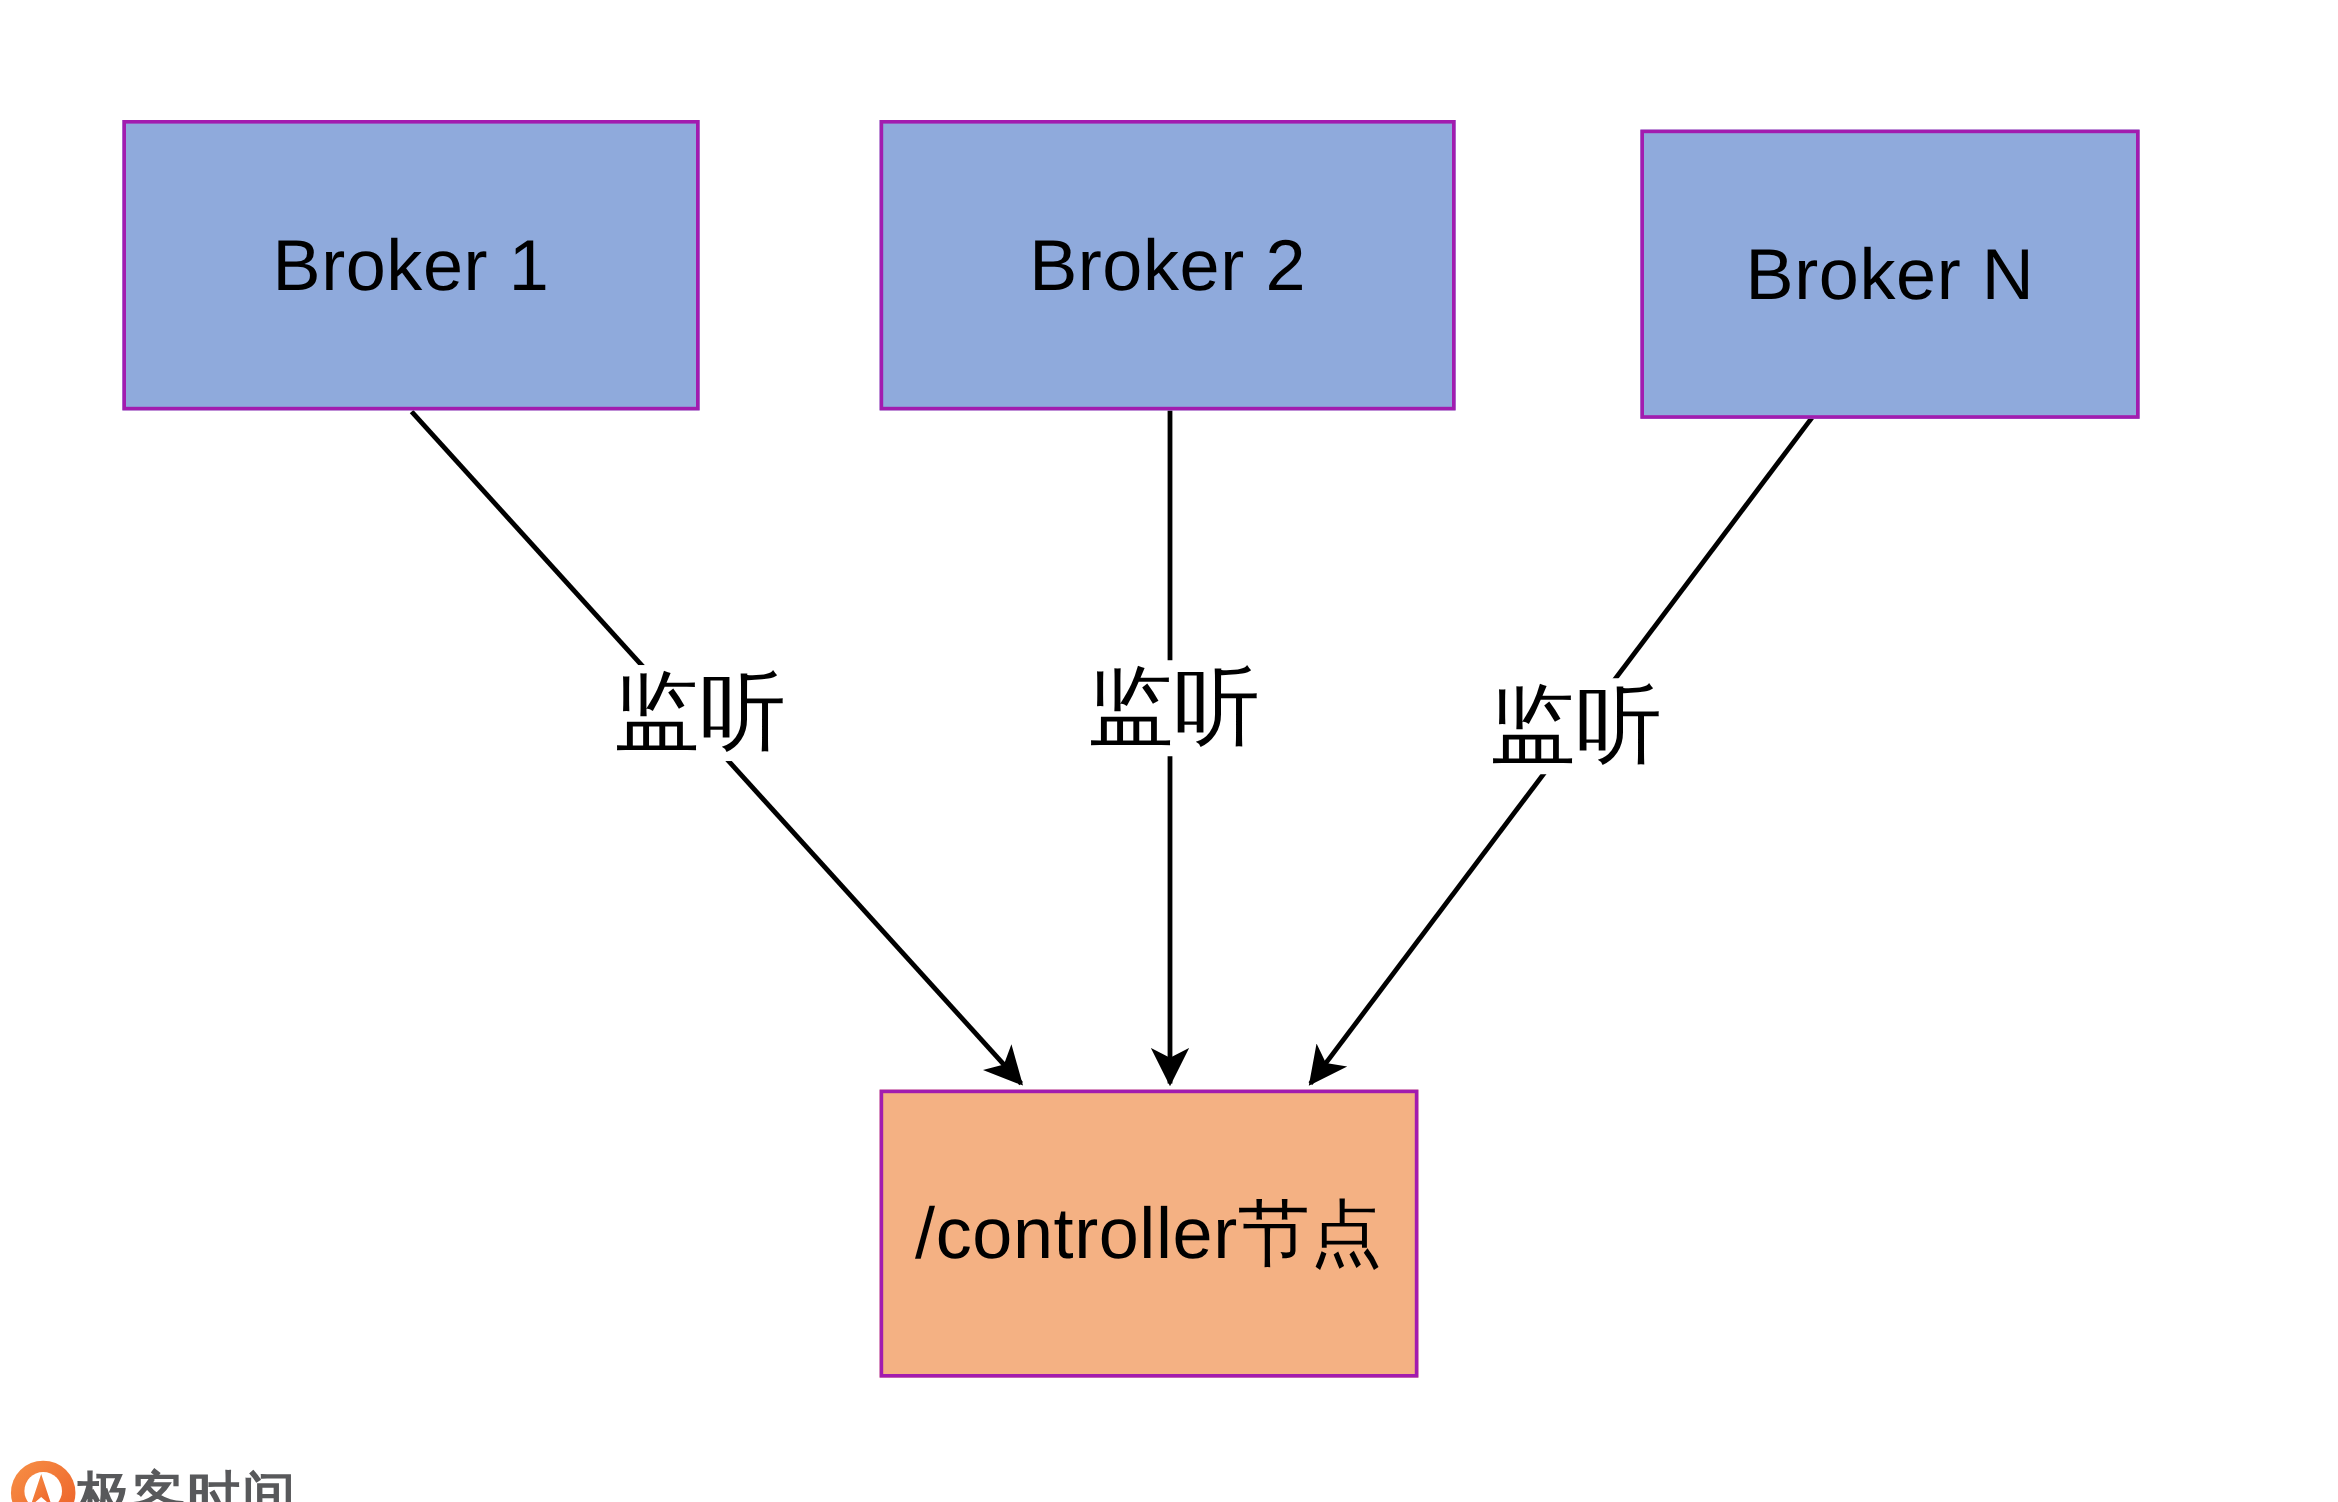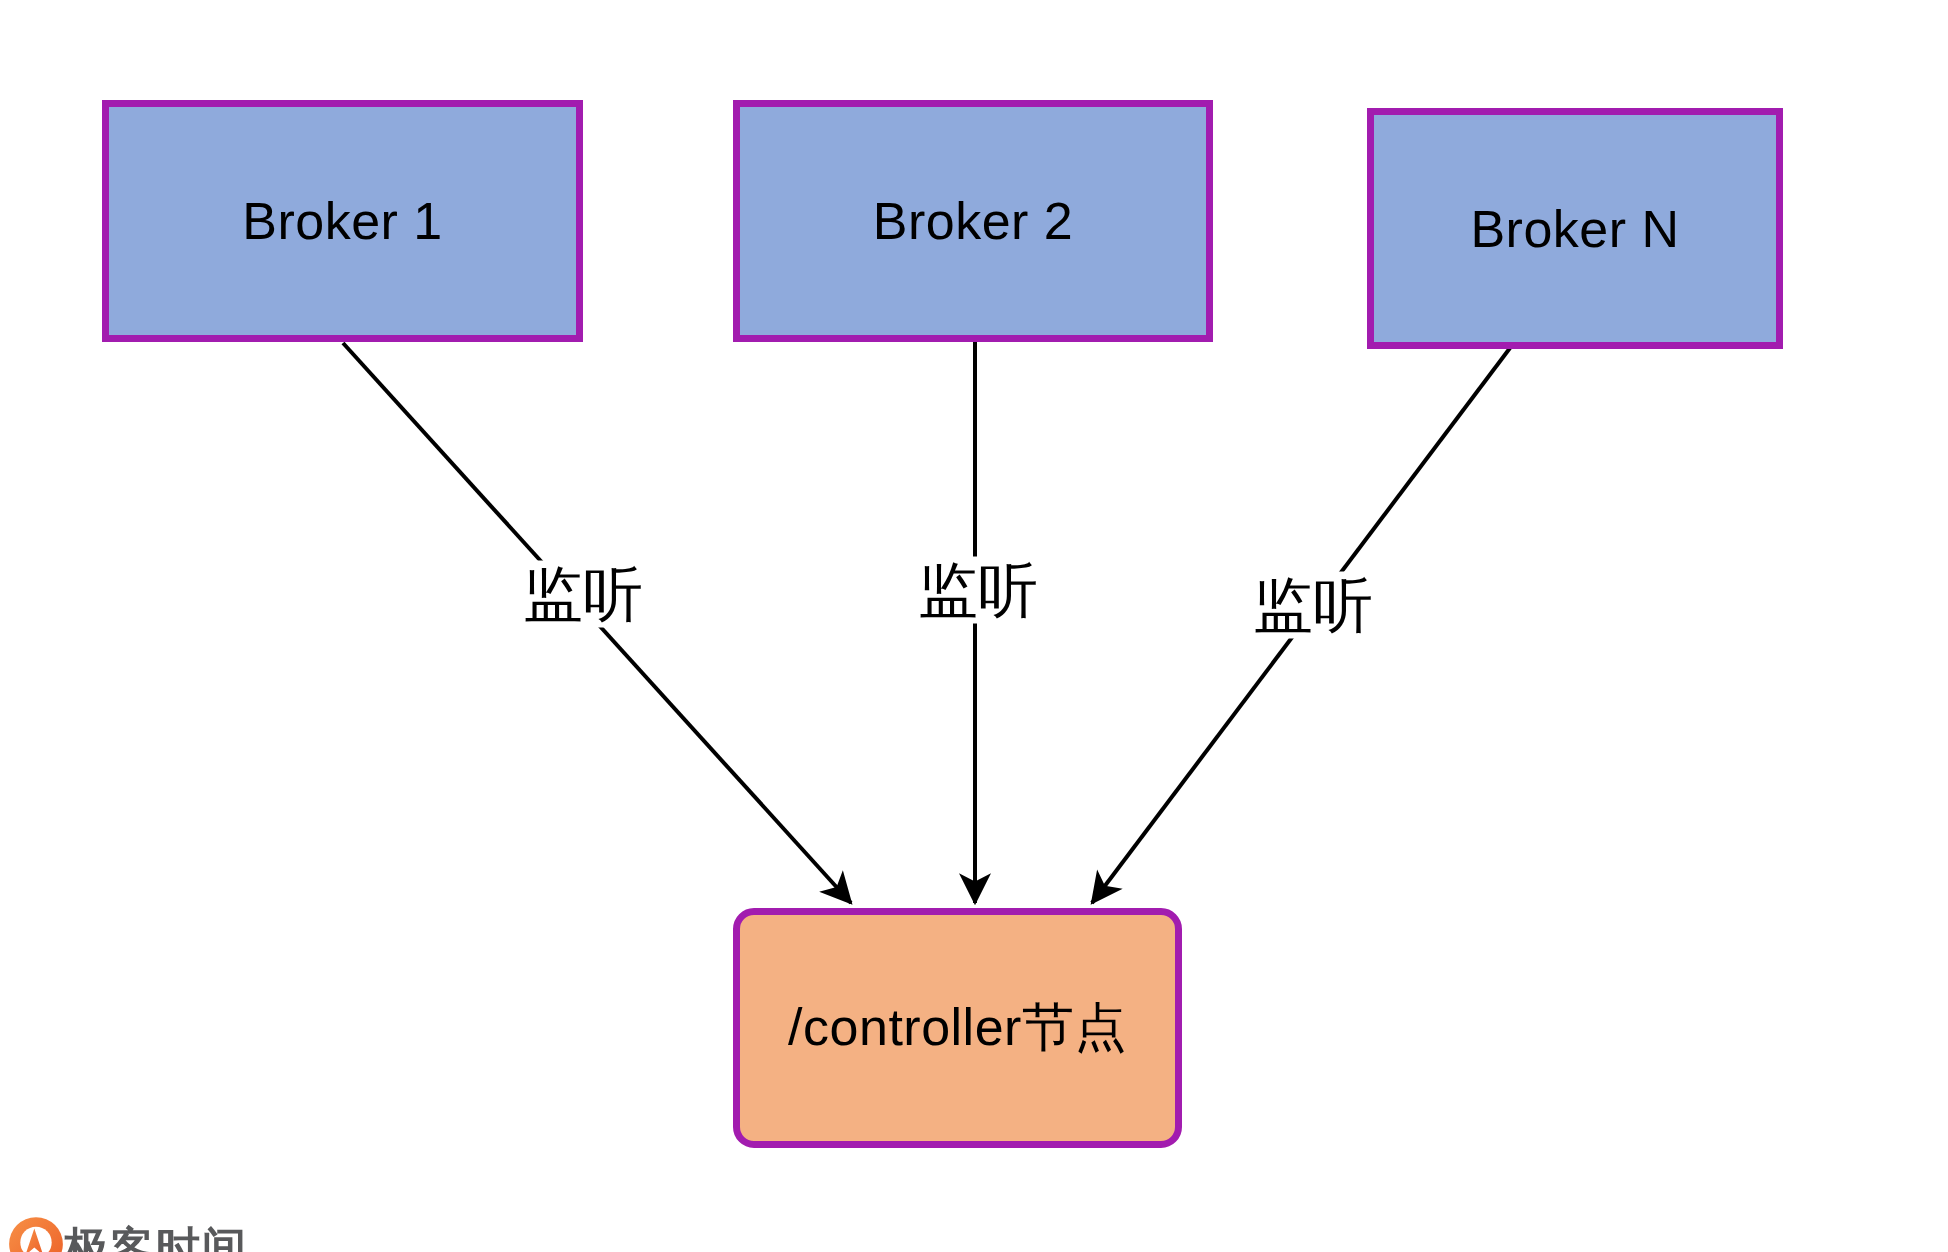--- a/index.html
+++ b/index.html
@@ -20,39 +20,39 @@
     left: 0;
     top: 0;
     width: 1948px;
     height: 1252px;
   }
   .node {
     position: absolute;
     display: flex;
     align-items: center;
     justify-content: center;
-    border: 7px solid #a21caf;
+    border: 3px solid #a21caf;
     box-sizing: border-box;
-    font-size: 52px;
+    font-size: 60px;
     color: #000000;
     text-align: center;
     letter-spacing: 0.5px;
   }
   .broker { background: #8faadc; }
   .controller { background: #f4b183; }
   #broker-1 { left: 102px; top: 100px;  width: 481px; height: 242px; }
   #broker-2 { left: 733px; top: 100px;  width: 480px; height: 242px; text-align: center; }
   #broker-n { left: 1367px; top: 108px; width: 416px; height: 241px; }
-  #controller-node { left: 733px; top: 908px; width: 449px; height: 240px; border-radius: 21px; }
+  #controller-node { left: 733px; top: 908px; width: 449px; height: 240px; }
   .edge-label {
     position: absolute;
     transform: translate(-50%, -50%);
     background: #ffffff;
     color: #000000;
-    font-size: 60px;
+    font-size: 72px;
     font-weight: 500;
     line-height: 1.05;
     padding: 2px 4px;
     white-space: nowrap;
   }
   #edge-label-1 { left: 583px;  top: 594px; }
   #edge-label-2 { left: 978px;  top: 590px; }
   #edge-label-3 { left: 1313px; top: 605px; }
   .logo {
     position: absolute;

